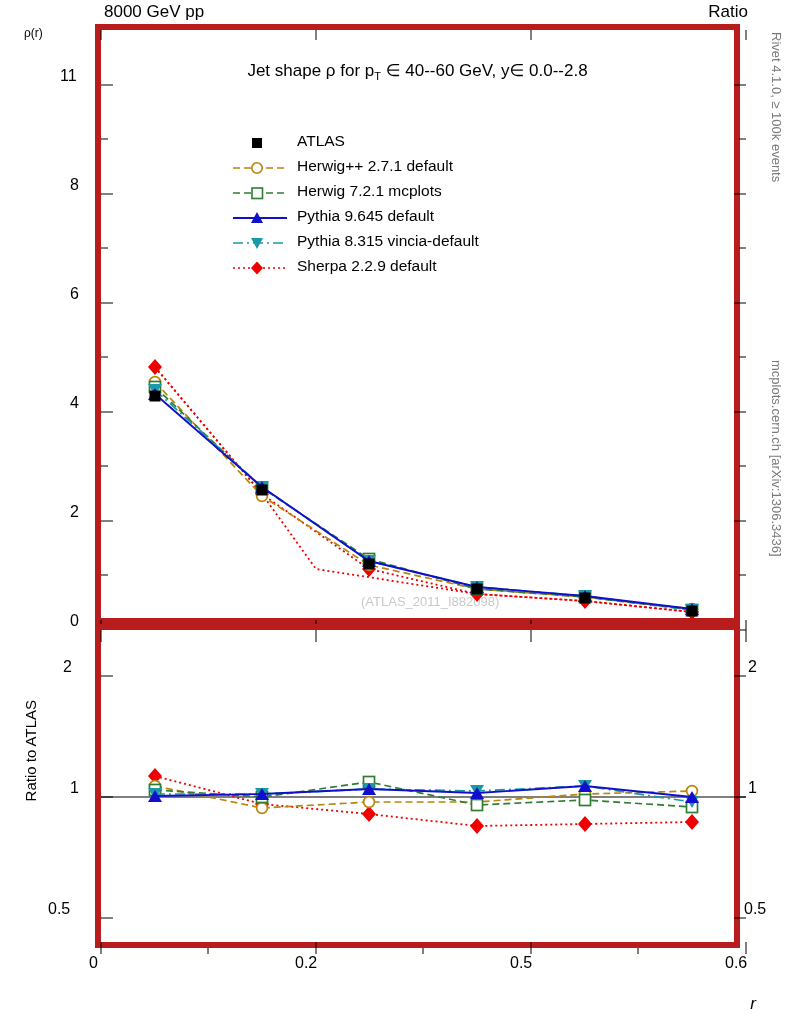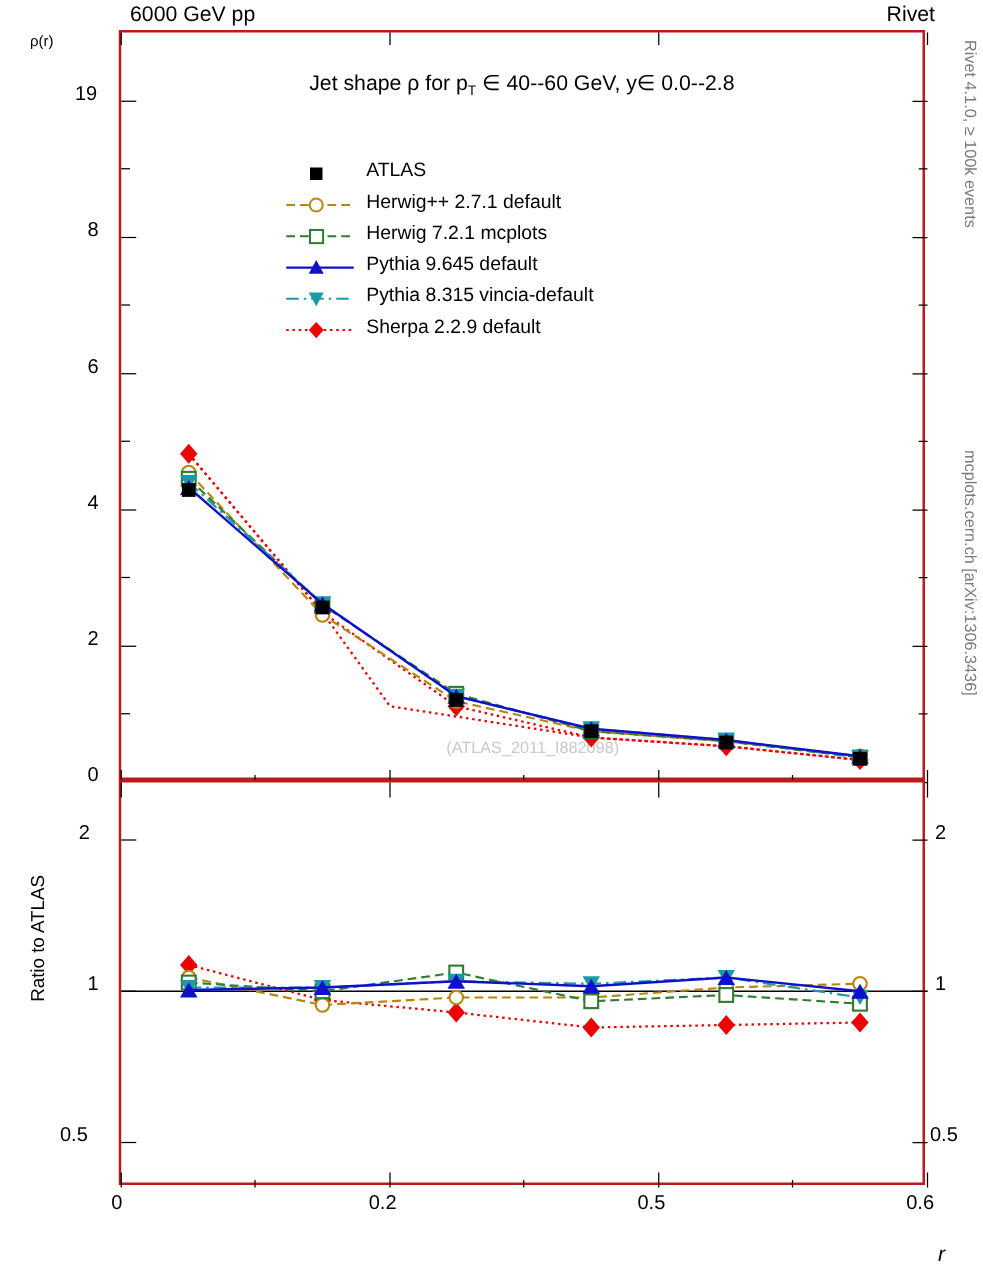--- a/index.html
+++ b/index.html
@@ -10,21 +10,21 @@
   .hdr{position:absolute;font-size:17px;}
   #hdr-left{left:104px;top:2px;}
   #hdr-right{right:38px;top:2px;}
 
   
   .vcap{position:absolute;writing-mode:vertical-rl;text-orientation:mixed;font-size:13px;color:#7a7a7a;white-space:nowrap;}
   #vcap-rivet{right:2px;top:32px;}
   #vcap-arxiv{right:2px;top:360px;}
 
   
-  .panel{position:absolute;border:2px solid #b91c1c;box-sizing:border-box;background:#fff;}
+  .panel{position:absolute;border:6px solid #b91c1c;box-sizing:border-box;background:#fff;}
   #main-panel{left:95px;top:24px;width:645px;height:600px;}
   #ratio-panel{left:95px;top:624px;width:645px;height:324px;}
 
   .plot-title{position:absolute;left:0;width:100%;text-align:center;top:30px;font-size:17px;}
   .plot-title sub{font-size:11px;}
   .tklabel{position:absolute;font-size:16px;}
 
   
   #ylabel-main{position:absolute;left:24px;top:26px;font-size:12px;}
 
@@ -40,22 +40,22 @@
 
   .watermark{position:absolute;font-size:13px;color:#c9c9c9;}
 
   svg{position:absolute;left:0;top:0;overflow:visible;}
 </style>
 </head>
 <body>
 
 <div class="root">
 
-  <div class="hdr" id="hdr-left">6000 GeV pp</div>
-  <div class="hdr" id="hdr-right">Rivet</div>
+  <div class="hdr" id="hdr-left">8000 GeV pp</div>
+  <div class="hdr" id="hdr-right">Ratio</div>
 
   <div class="vcap" id="vcap-rivet">Rivet 4.1.0,  ≥ 100k events</div>
   <div class="vcap" id="vcap-arxiv">mcplots.cern.ch [arXiv:1306.3436]</div>
 
   <div id="ylabel-main">
     <span>ρ(r)</span>
   </div>
 
   <div id="ylabel-ratio">Ratio to ATLAS</div>
 
@@ -216,21 +216,21 @@
         <rect x="585.5" y="575.5" width="11" height="11" fill="#000"></rect>
       </g>
     </svg>
   </div>
 
   <div class="tklabel" style="left:70px; top:612px;">0</div>
   <div class="tklabel" style="left:70px; top:503px;">2</div>
   <div class="tklabel" style="left:70px; top:394px;">4</div>
   <div class="tklabel" style="left:70px; top:285px;">6</div>
   <div class="tklabel" style="left:70px; top:176px;">8</div>
-  <div class="tklabel" style="left:60px; top:67px;">19</div>
+  <div class="tklabel" style="left:60px; top:67px;">11</div>
 
   <div class="panel" id="ratio-panel">
 
     <svg width="645" height="324">
 
       <line x1="0" y1="167" x2="645" y2="167" stroke="#000" stroke-width="1.2"></line>
 
       <g>
         <line x1="0" y1="167" x2="12" y2="167" stroke="#000"></line>
         <line x1="0" y1="46" x2="12" y2="46" stroke="#000"></line>

